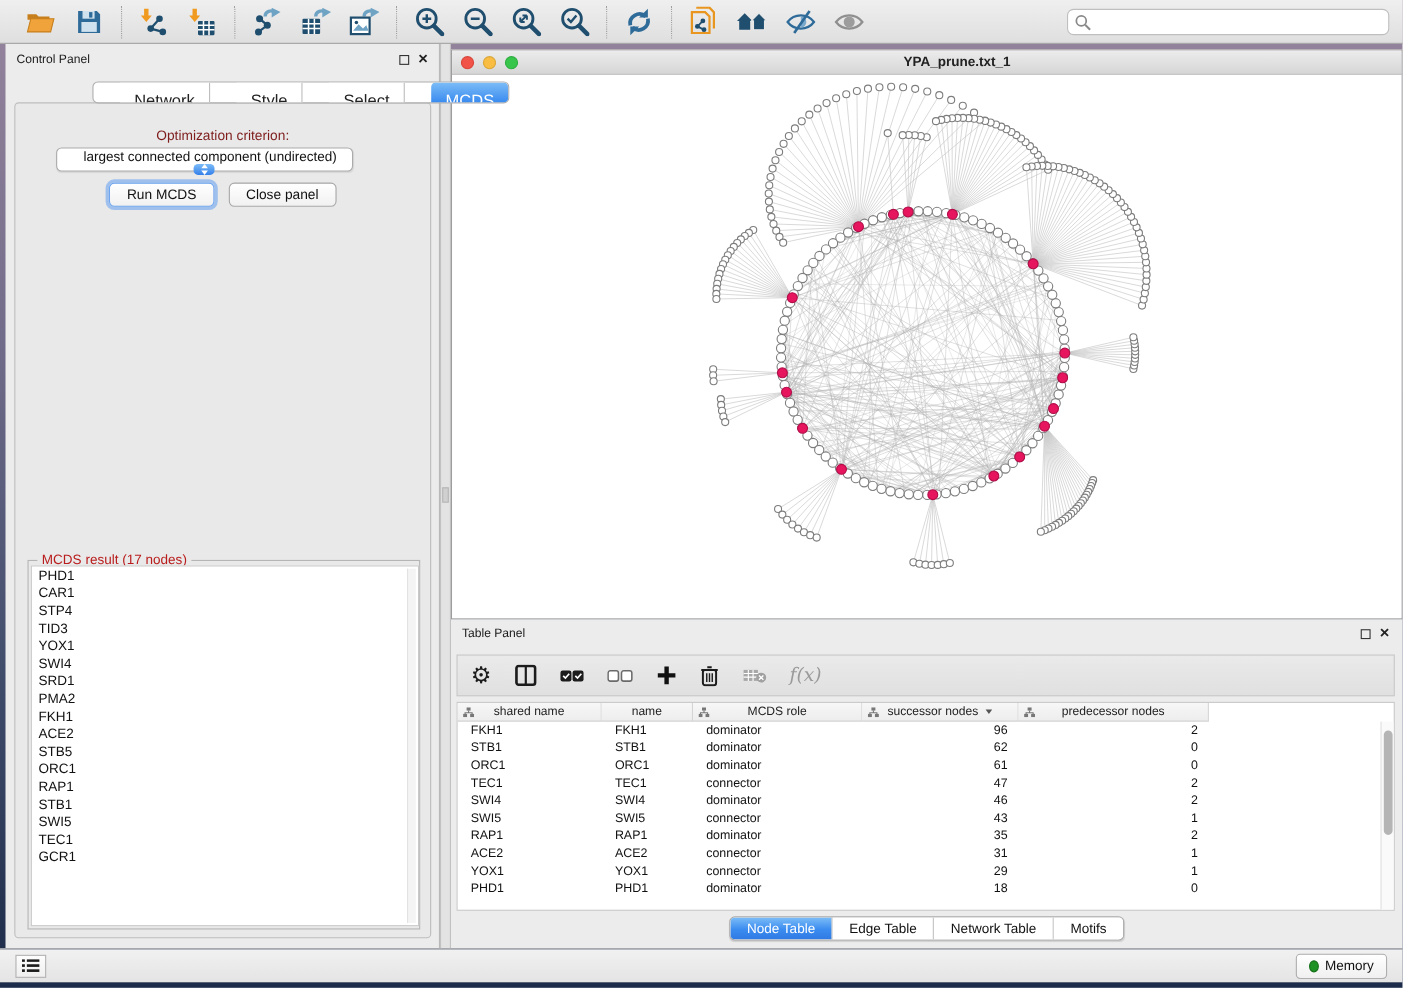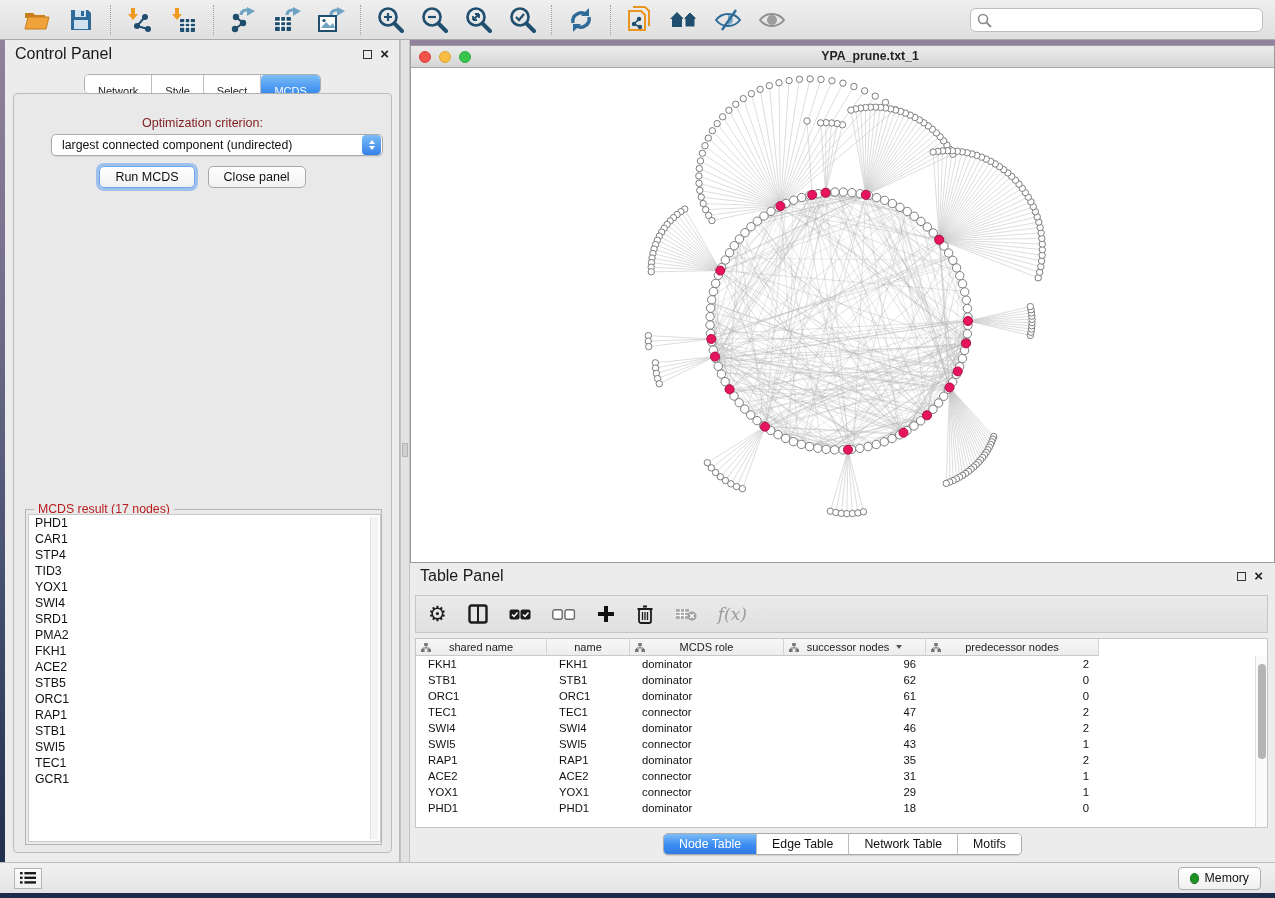--- a/index.html
+++ b/index.html
@@ -17,37 +17,37 @@
   .tbtn { width:34px; height:32px; display:flex; align-items:center; justify-content:center; cursor:pointer; }
   .search-wrap { margin-left:auto; margin-right:4px; position:relative; }
   .search-input { width:293px; height:24px; border:1px solid #bfbfbf; border-radius:6px;
     background:#fff; padding:0 8px 0 26px; font-size:12px; outline:none; }
   .search-glass { position:absolute; left:7px; top:5px; }
 
   
   .control-panel { position:absolute; left:5px; top:40px; width:395px; height:822px;
     background:#ececec; border-right:1px solid #b9b9b9; }
   .panel-head { height:28px; display:flex; align-items:center; padding:0 10px; }
-  .panel-title { font-size:16px; color:#1a1a1a; }
+  .panel-title { font-size:11px; color:#1a1a1a; }
   .win-icons { margin-left:auto; display:flex; align-items:center; gap:8px; }
   .float-ic { width:9px; height:9px; border:1.5px solid #333; display:inline-block; }
   .close-ic { font-weight:bold; font-size:15px; line-height:10px; color:#222; cursor:pointer; }
   .cp-tabs { position:absolute; left:79px; top:34px; height:20px; display:flex; z-index:3;
     background:#fff; border:1px solid #aeaeae; border-radius:5px; overflow:hidden; }
-  .cp-tab { padding:16px 13px; font-size:11px; color:#222; border-right:1px solid #bdbdbd;
-    display:flex; align-items:center; cursor:pointer; background:#fff; }
+  .cp-tab { padding:16px 13px; font-size:15px; color:#222; border-right:1px solid #bdbdbd;
+    display:flex; align-items:center; cursor:pointer; background:#fff;margin-left:24px; }
   .cp-tab:last-child { border-right:none; }
   .cp-tab.active { background:linear-gradient(180deg,#7cbdf7 0%,#3b8cf0 55%,#2f7ae4 100%);
     color:#fff; border-radius:4px; }
   .cp-body { position:absolute; left:8px; top:53px; width:379px; height:760px;
     background:#e9e9e9; border:1px solid #bdbdbd; border-radius:4px; }
   .opt-label { text-align:center; margin-top:22px; font-size:12.5px; color:#7f1d1d; }
-  .dropdown { position:absolute; left:37px; top:40px; width:332px; height:22px; background:#fff;
+  .dropdown { position:absolute; left:37px; top:40px; width:270px; height:22px; background:#fff;
     border:1px solid #ababab; border-radius:5px; display:flex; align-items:center; cursor:pointer;
-    box-shadow:0 1px 1px rgba(0,0,0,.08); }
+    box-shadow:0 1px 1px rgba(0,0,0,.08);flex-direction:column; }
   .dropdown-text { padding-left:10px; font-size:12.3px; color:#111; flex:1; white-space:nowrap; }
   .dropdown-step { width:19px; height:20px; border-radius:4px; margin-right:1px;
     background:linear-gradient(180deg,#7cbdf7,#3580ea); display:flex; flex-direction:column;
     align-items:center; justify-content:center; gap:2px; }
   .chev { width:0; height:0; border-left:3.5px solid transparent; border-right:3.5px solid transparent; }
   .chev.up { border-bottom:4px solid #fff; }
   .chev.dn { border-top:4px solid #fff; }
   .btn-row { position:absolute; left:0; top:72px; width:100%; display:flex; justify-content:center; gap:13px; }
   .aq-btn { background:linear-gradient(180deg,#ffffff,#f1f1f1); border:1px solid #a9a9a9;
     border-radius:5px; padding:3px 15px; font-size:12.5px; color:#111; cursor:pointer; }

